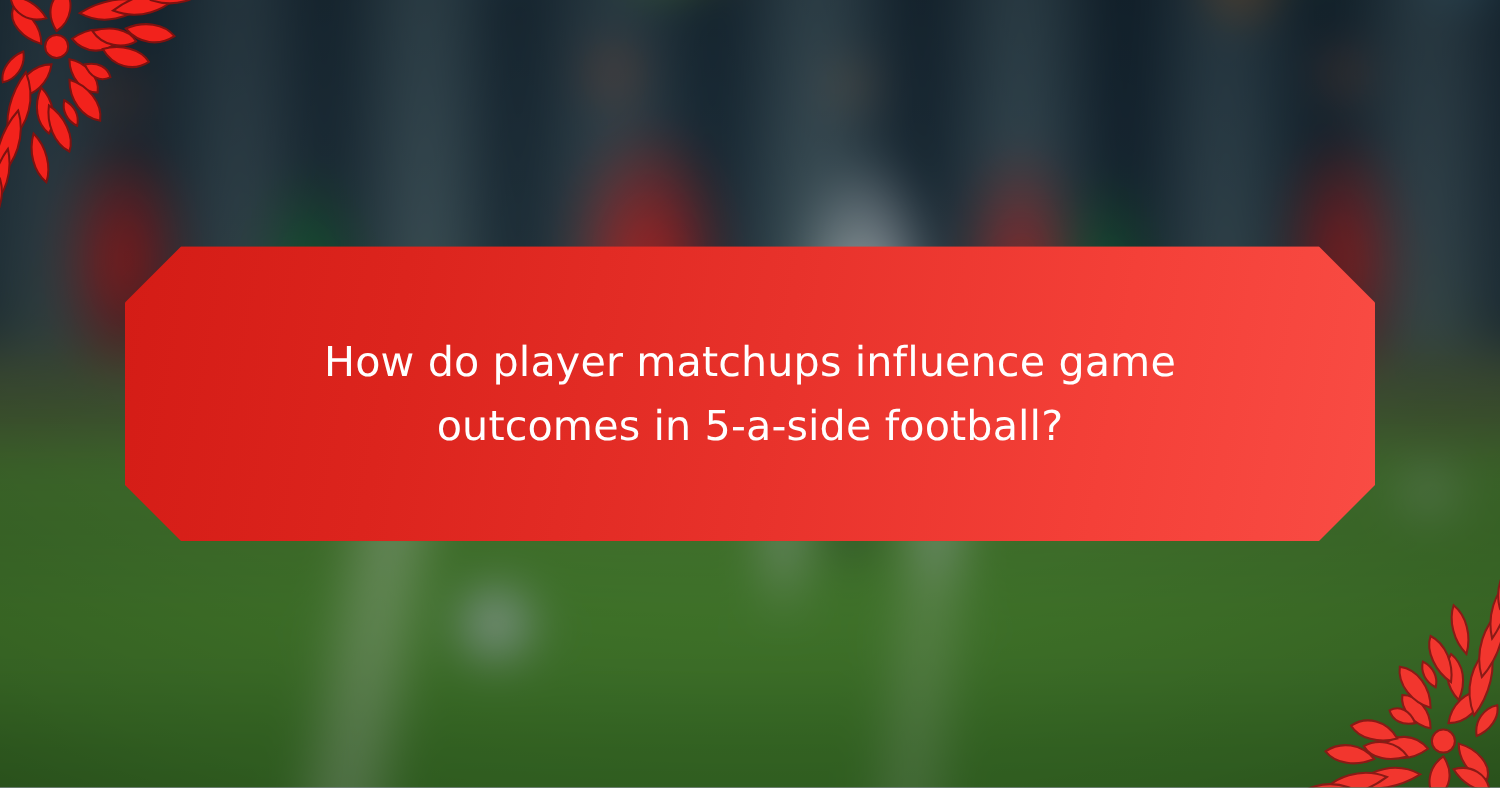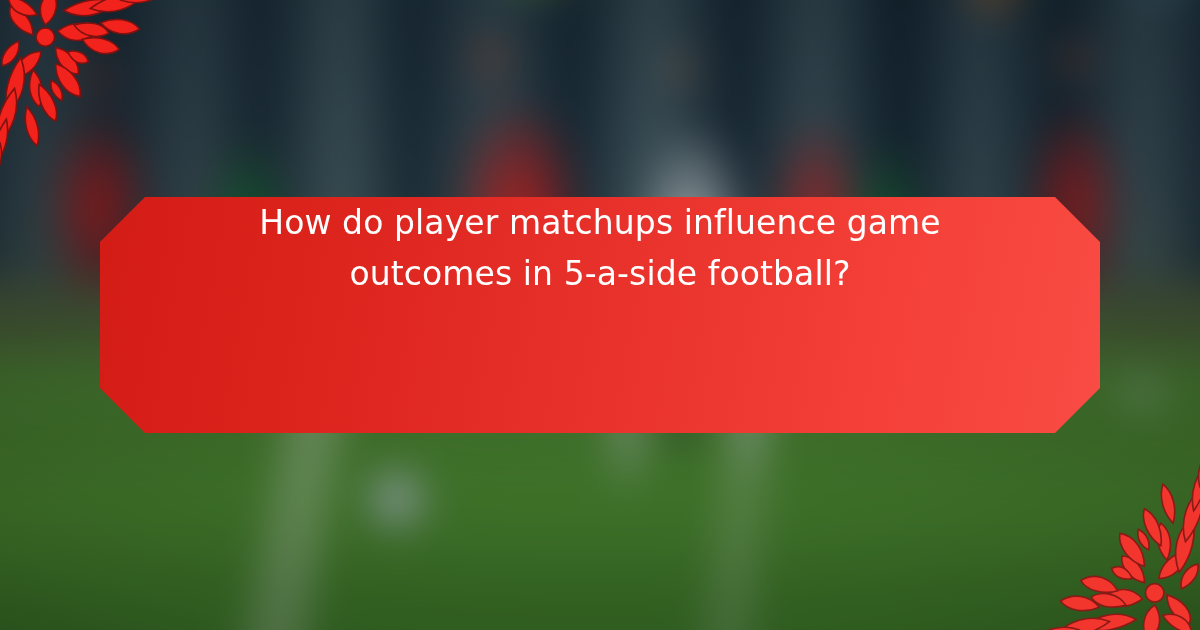--- a/index.html
+++ b/index.html
@@ -148,21 +148,21 @@
       45px 0,
       955px 0,
       1000px 45px,
       1000px 191px,
       955px 236px,
       45px 236px,
       0 191px,
       0 45px
     );
     display:flex;
-    align-items:flex-start;
+    align-items:center;
     justify-content:center;
     box-shadow:0 6px 26px rgba(0,0,0,.22);
   }
 
   .banner-title {
     color:#ffffff;
     font-family:"DejaVu Sans", sans-serif;
     font-size:33px;
     font-weight:400;
     line-height:1.55;

